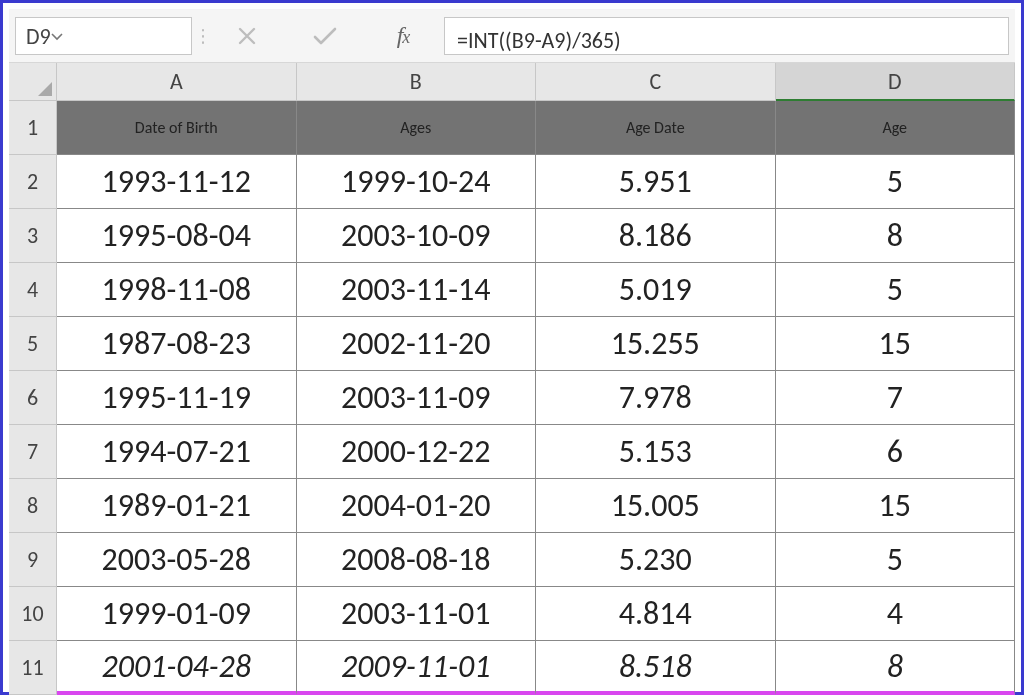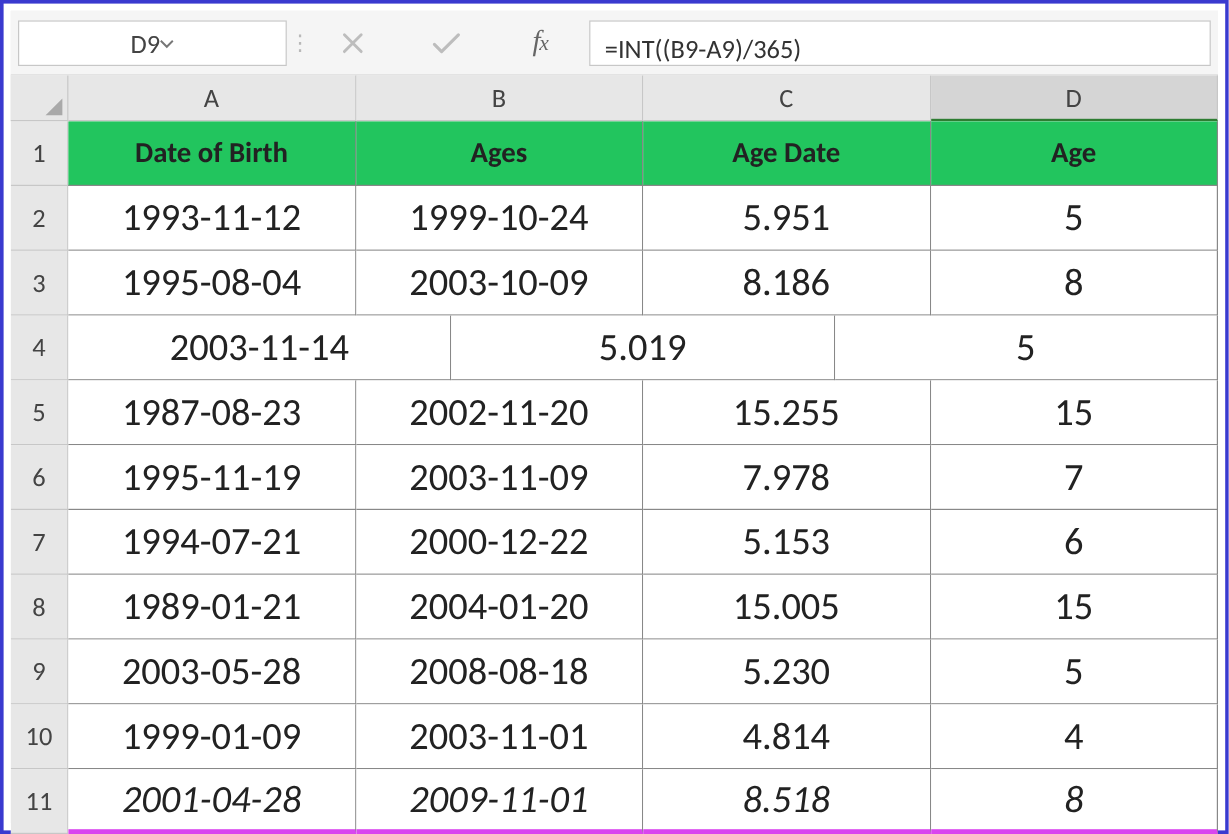--- a/index.html
+++ b/index.html
@@ -34,23 +34,23 @@
     background: #f5f5f5;
     border-bottom: 1px solid #d7d7d7;
   }
   .namebox-wrap {
     display: flex;
     align-items: center;
     background: #fff;
     border: 1px solid #c7c7c7;
     height: 38px;
     margin: 8px 6px 8px 6px;
-    width: 224px;
+    width: 177px;
     padding: 0 10px;
-    justify-content: center;
+    justify-content: flex-start;
   }
   .namebox-val {
     font-size: 22px;
     color: #444;
   }
   .namebox-dd {
     color: #666;
     font-size: 14px;
   }
   .fbar-sep {
@@ -159,23 +159,23 @@
     border-right:1px solid #888;
     border-bottom:1px solid #888;
     display:flex;
     align-items:center;
     justify-content:center;
     font-size:32px;
     color:#222;
     background:#fff;
   }
   .row.header .cell {
-    background:#22c55e;
-    font-weight:700;
-    font-size:24px;
+    background:#737373;
+    font-weight:400;
+    font-size:16px;
     color:#222;
     border-bottom:1px solid #888;
   }
   .row:last-child .cell { border-bottom:4px solid #d946ef;font-style:italic; }
 </style>
 </head>
 <body>
 
 <div class="frame">
   <div class="inner">
@@ -241,20 +241,21 @@
         </div>
         <div class="row">
           <div class="rowh">3</div>
           <div class="cell">1995-08-04</div>
           <div class="cell">2003-10-09</div>
           <div class="cell">8.186</div>
           <div class="cell">8</div>
         </div>
         <div class="row">
           <div class="rowh">4</div>
+          <div class="cell">1998-11-08</div>
           <div class="cell">2003-11-14</div>
           <div class="cell">5.019</div>
           <div class="cell">5</div>
         </div>
         <div class="row">
           <div class="rowh">5</div>
           <div class="cell">1987-08-23</div>
           <div class="cell">2002-11-20</div>
           <div class="cell">15.255</div>
           <div class="cell">15</div>

